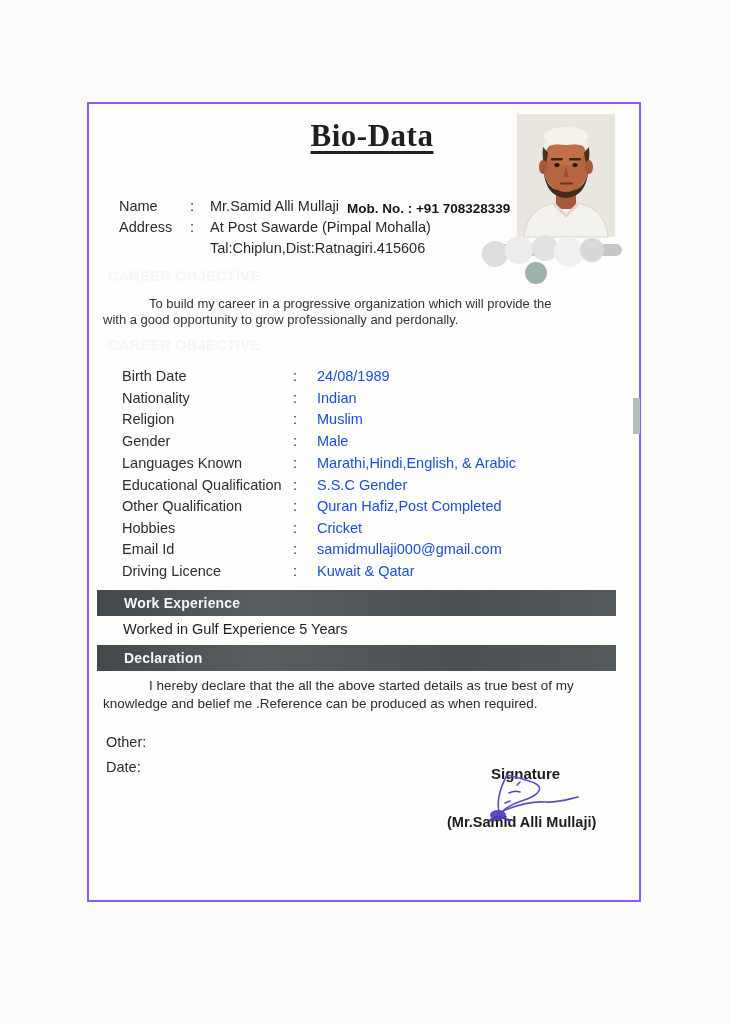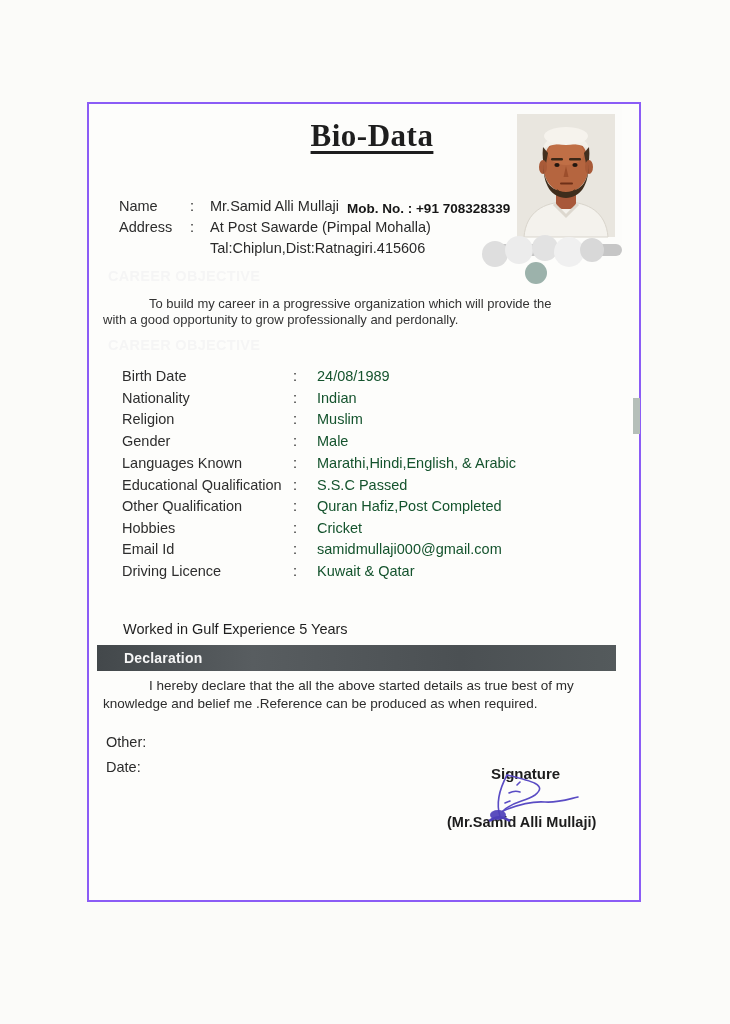--- a/index.html
+++ b/index.html
@@ -47,21 +47,21 @@
     font-size:13px; line-height:15.5px; color:#333;
     text-indent:46px; text-align:left;
   }
   .para2 {
     font-size:13.5px; line-height:17.5px; color:#2c2c2c;
     text-indent:46px;
   }
   .drow { left:0; width:100%; height:20px; }
   .drow .lbl { position:absolute; left:33px; font-size:14.5px; color:#2e2e2e; white-space:nowrap; }
   .drow .col { position:absolute; left:204px; font-size:14.5px; color:#2e2e2e; }
-  .drow .val { position:absolute; left:228px; font-size:14.5px; color:#14532d; white-space:nowrap; }
+  .drow .val { position:absolute; left:228px; font-size:14.5px; color:#1d4ed8; white-space:nowrap; }
   .plain { font-size:14.5px; color:#2b2b2b; }
   .bold  { font-weight:700; color:#1c1c1c; }
   .blob { border-radius:50%; z-index:5; }
   #photo { left:421px; top:1px; width:112px; height:141px; z-index:4; }
   .artifact { z-index:5; }
 </style>
 </head>
 <body>
 
 <div id="doc">
@@ -140,21 +140,21 @@
     <span class="val">Male</span>
   </div>
   <div class="abs drow" style="top:351px;">
     <span class="lbl">Languages Known</span>
     <span class="col">:</span>
     <span class="val">Marathi,Hindi,English, &amp; Arabic</span>
   </div>
   <div class="abs drow" style="top:373px;">
     <span class="lbl">Educational Qualification</span>
     <span class="col">:</span>
-    <span class="val">S.S.C Passed</span>
+    <span class="val">S.S.C Gender</span>
   </div>
   <div class="abs drow" style="top:394px;">
     <span class="lbl">Other Qualification</span>
     <span class="col">:</span>
     <span class="val">Quran Hafiz,Post Completed</span>
   </div>
   <div class="abs drow" style="top:416px;">
     <span class="lbl">Hobbies</span>
     <span class="col">:</span>
     <span class="val">Cricket</span>
@@ -163,20 +163,21 @@
     <span class="lbl">Email Id</span>
     <span class="col">:</span>
     <span class="val">samidmullaji000@gmail.com</span>
   </div>
   <div class="abs drow" style="top:459px;padding-left:36px;">
     <span class="lbl">Driving Licence</span>
     <span class="col">:</span>
     <span class="val">Kuwait &amp; Qatar</span>
   </div>
 
+  <div class="abs bar2" style="top:486px;">Work Experience</div>
   <span class="abs plain" style="left:34px; top:517px; color:#1f1f1f;">Worked in Gulf Experience 5 Years</span>
 
   <div class="abs bar2" style="top:541px;">Declaration</div>
   <div class="abs para2" style="left:14px; top:573px; width:488px;">I hereby declare that the all the above started details as true best of my knowledge and belief me .Reference can be produced as when required.</div>
 
   <span class="abs plain" style="left:17px; top:630px;">Other:</span>
   <span class="abs plain" style="left:17px; top:655px;">Date:</span>
   <span class="abs plain bold" style="left:402px; top:661px; font-size:15px;">Signature</span>
 
   <div class="abs" style="left:383px; top:666px; width:120px; height:56px; z-index:6;">

